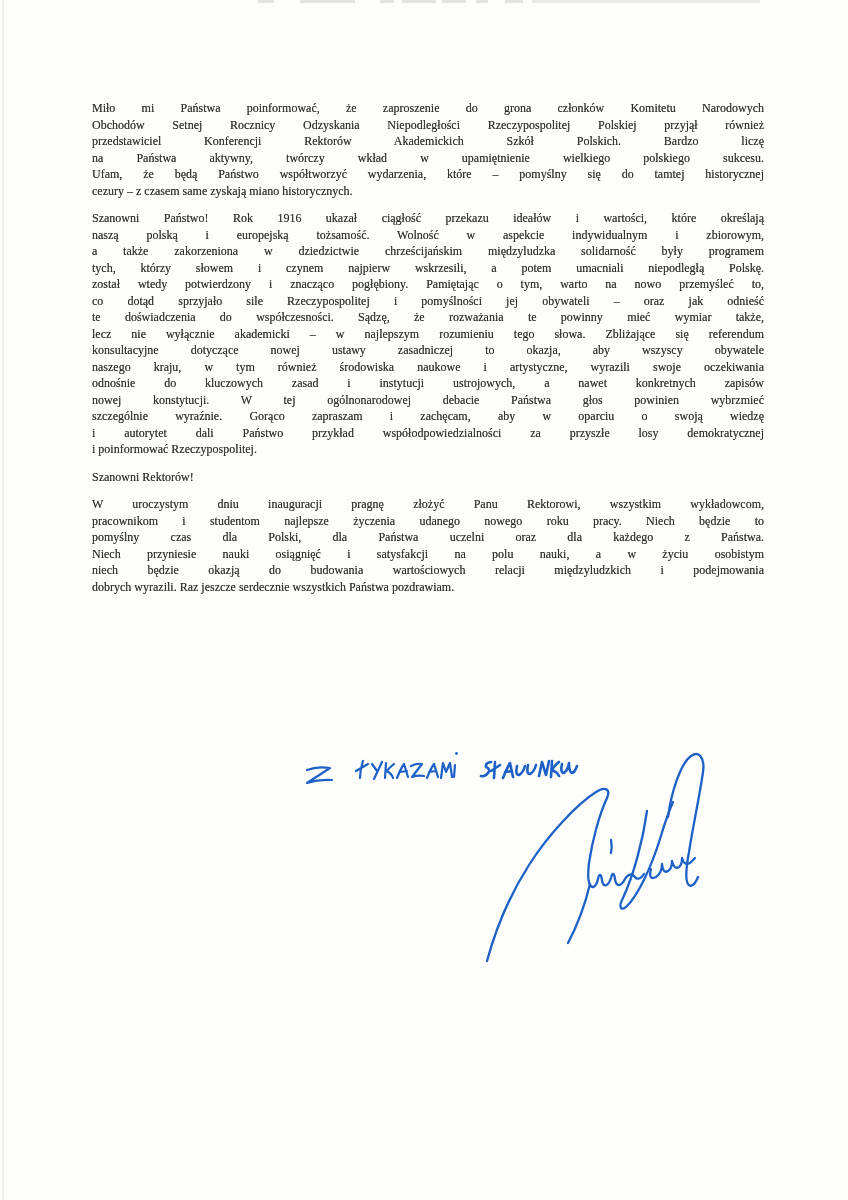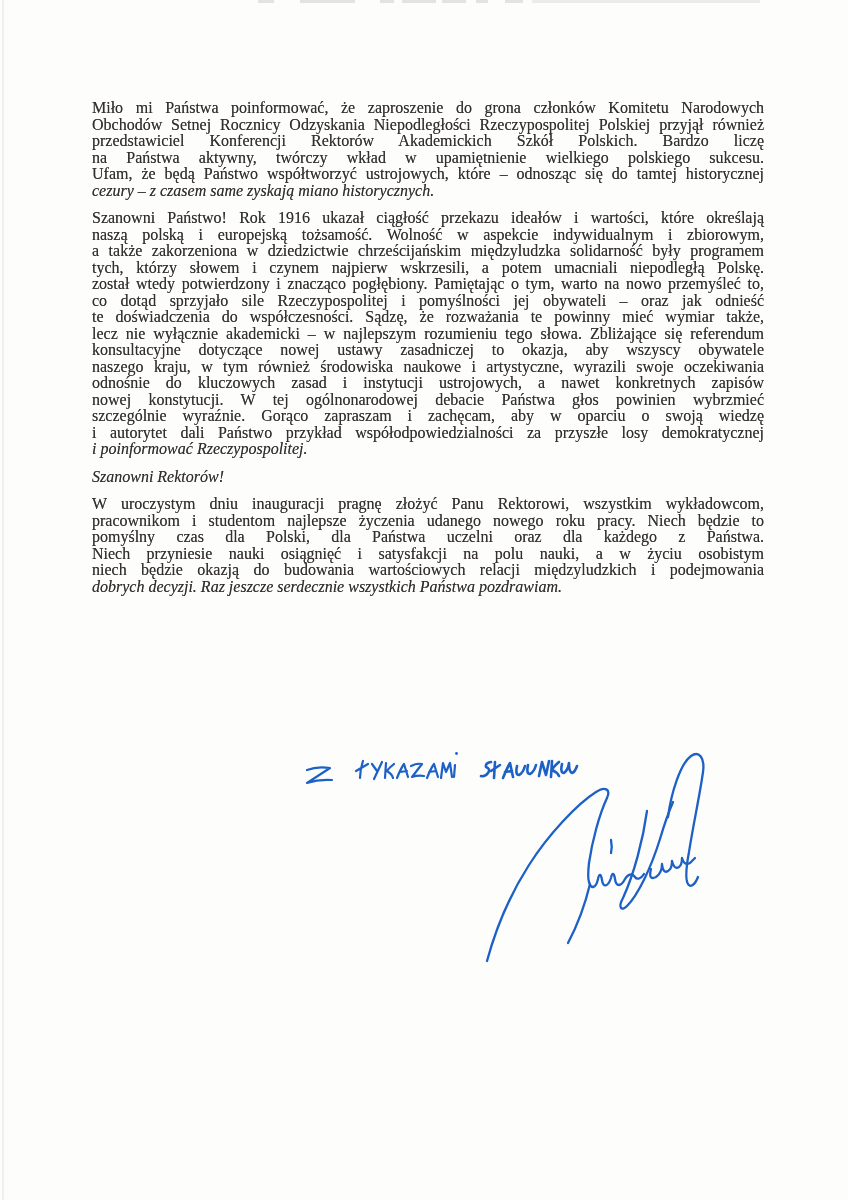--- a/index.html
+++ b/index.html
@@ -10,26 +10,26 @@
     overflow:hidden;position:relative;
   }
   .page{position:absolute;inset:0;background:#fdfdfc;}
   
   .edge-line{position:absolute;left:2px;top:0;width:1.5px;height:1200px;background:rgba(0,0,0,0.05);}
   .top-artifacts{position:absolute;top:0;left:0;width:848px;height:6px;}
   .top-artifacts i{position:absolute;top:0;height:3px;background:rgba(110,110,110,0.18);display:block;}
   
   .letter-body{
     position:absolute;left:92px;top:100px;width:672px;
-    font-size:16px;line-height:16.5px;color:#33302c;
+    font-size:12px;line-height:16.5px;color:#33302c;
     text-shadow:0 0 0.3px rgba(51,48,44,0.65);
   }
   .paragraph{margin:0 0 11px 0;}
   .line{text-align:justify;text-align-last:justify;white-space:normal;}
-  .line.last{text-align:left;text-align-last:left;font-style:italic;}
+  .line.last{text-align:left;text-align-last:left;}
   
   .ink-overlay{position:absolute;inset:0;width:848px;height:1200px;pointer-events:none;}
   .ink-overlay path{fill:none;stroke:var(--ink,#1d60c6);stroke-linecap:round;stroke-linejoin:round;}
   .note-w1,.note-w2{stroke-width:2.2px;}
   .note-w3{stroke-width:2.6px;}
   .sig{stroke-width:2.3px;}
 </style>
 </head>
 <body>
 
@@ -47,21 +47,21 @@
     <i style="left:505px;width:18px"></i>
     <i style="left:532px;width:228px;opacity:.7"></i>
   </div>
 
   <div class="letter-body" id="letter-body" style="color: rgb(51, 48, 44);">
       <div class="paragraph">
         <div class="line">Miło mi Państwa poinformować, że zaproszenie do grona członków Komitetu Narodowych</div>
         <div class="line">Obchodów Setnej Rocznicy Odzyskania Niepodległości Rzeczypospolitej Polskiej przyjął również</div>
         <div class="line">przedstawiciel Konferencji Rektorów Akademickich Szkół Polskich. Bardzo liczę</div>
         <div class="line">na Państwa aktywny, twórczy wkład w upamiętnienie wielkiego polskiego sukcesu.</div>
-        <div class="line">Ufam, że będą Państwo współtworzyć ustrojowych, które – odnosząc się do tamtej historycznej</div>
+        <div class="line">Ufam, że będą Państwo współtworzyć wydarzenia, które – pomyślny się do tamtej historycznej</div>
         <div class="line last">cezury – z czasem same zyskają miano historycznych.</div>
       </div>
       <div class="paragraph">
         <div class="line">Szanowni Państwo! Rok 1916 ukazał ciągłość przekazu ideałów i wartości, które określają</div>
         <div class="line">naszą polską i europejską tożsamość. Wolność w aspekcie indywidualnym i zbiorowym,</div>
         <div class="line">a także zakorzeniona w dziedzictwie chrześcijańskim międzyludzka solidarność były programem</div>
         <div class="line">tych, którzy słowem i czynem najpierw wskrzesili, a potem umacniali niepodległą Polskę.</div>
         <div class="line">został wtedy potwierdzony i znacząco pogłębiony. Pamiętając o tym, warto na nowo przemyśleć to,</div>
         <div class="line">co dotąd sprzyjało sile Rzeczypospolitej i pomyślności jej obywateli – oraz jak odnieść</div>
         <div class="line">te doświadczenia do współczesności. Sądzę, że rozważania te powinny mieć wymiar także,</div>
@@ -76,21 +76,21 @@
       </div>
       <div class="paragraph">
         <div class="line last">Szanowni Rektorów!</div>
       </div>
       <div class="paragraph">
         <div class="line">W uroczystym dniu inauguracji pragnę złożyć Panu Rektorowi, wszystkim wykładowcom,</div>
         <div class="line">pracownikom i studentom najlepsze życzenia udanego nowego roku pracy. Niech będzie to</div>
         <div class="line">pomyślny czas dla Polski, dla Państwa uczelni oraz dla każdego z Państwa.</div>
         <div class="line">Niech przyniesie nauki osiągnięć i satysfakcji na polu nauki, a w życiu osobistym</div>
         <div class="line">niech będzie okazją do budowania wartościowych relacji międzyludzkich i podejmowania</div>
-        <div class="line last">dobrych decyzji. Raz jeszcze serdecznie wszystkich Państwa pozdrawiam.</div>
+        <div class="line last">dobrych wyrazili. Raz jeszcze serdecznie wszystkich Państwa pozdrawiam.</div>
       </div>
     </div>
 
   <svg class="ink-overlay" viewBox="0 0 848 1200" xmlns="http://www.w3.org/2000/svg">
 
     <g aria-label="Z wyrazami szacunku">
 
       <path class="note-w1" d="M307,770 Q317,766 330,768 L307,783 Q319,779 332,780"></path>
 
       <path class="note-w2" d="M363,761 C361,767 360,772 360,778 M356,771 L368,764"></path>

